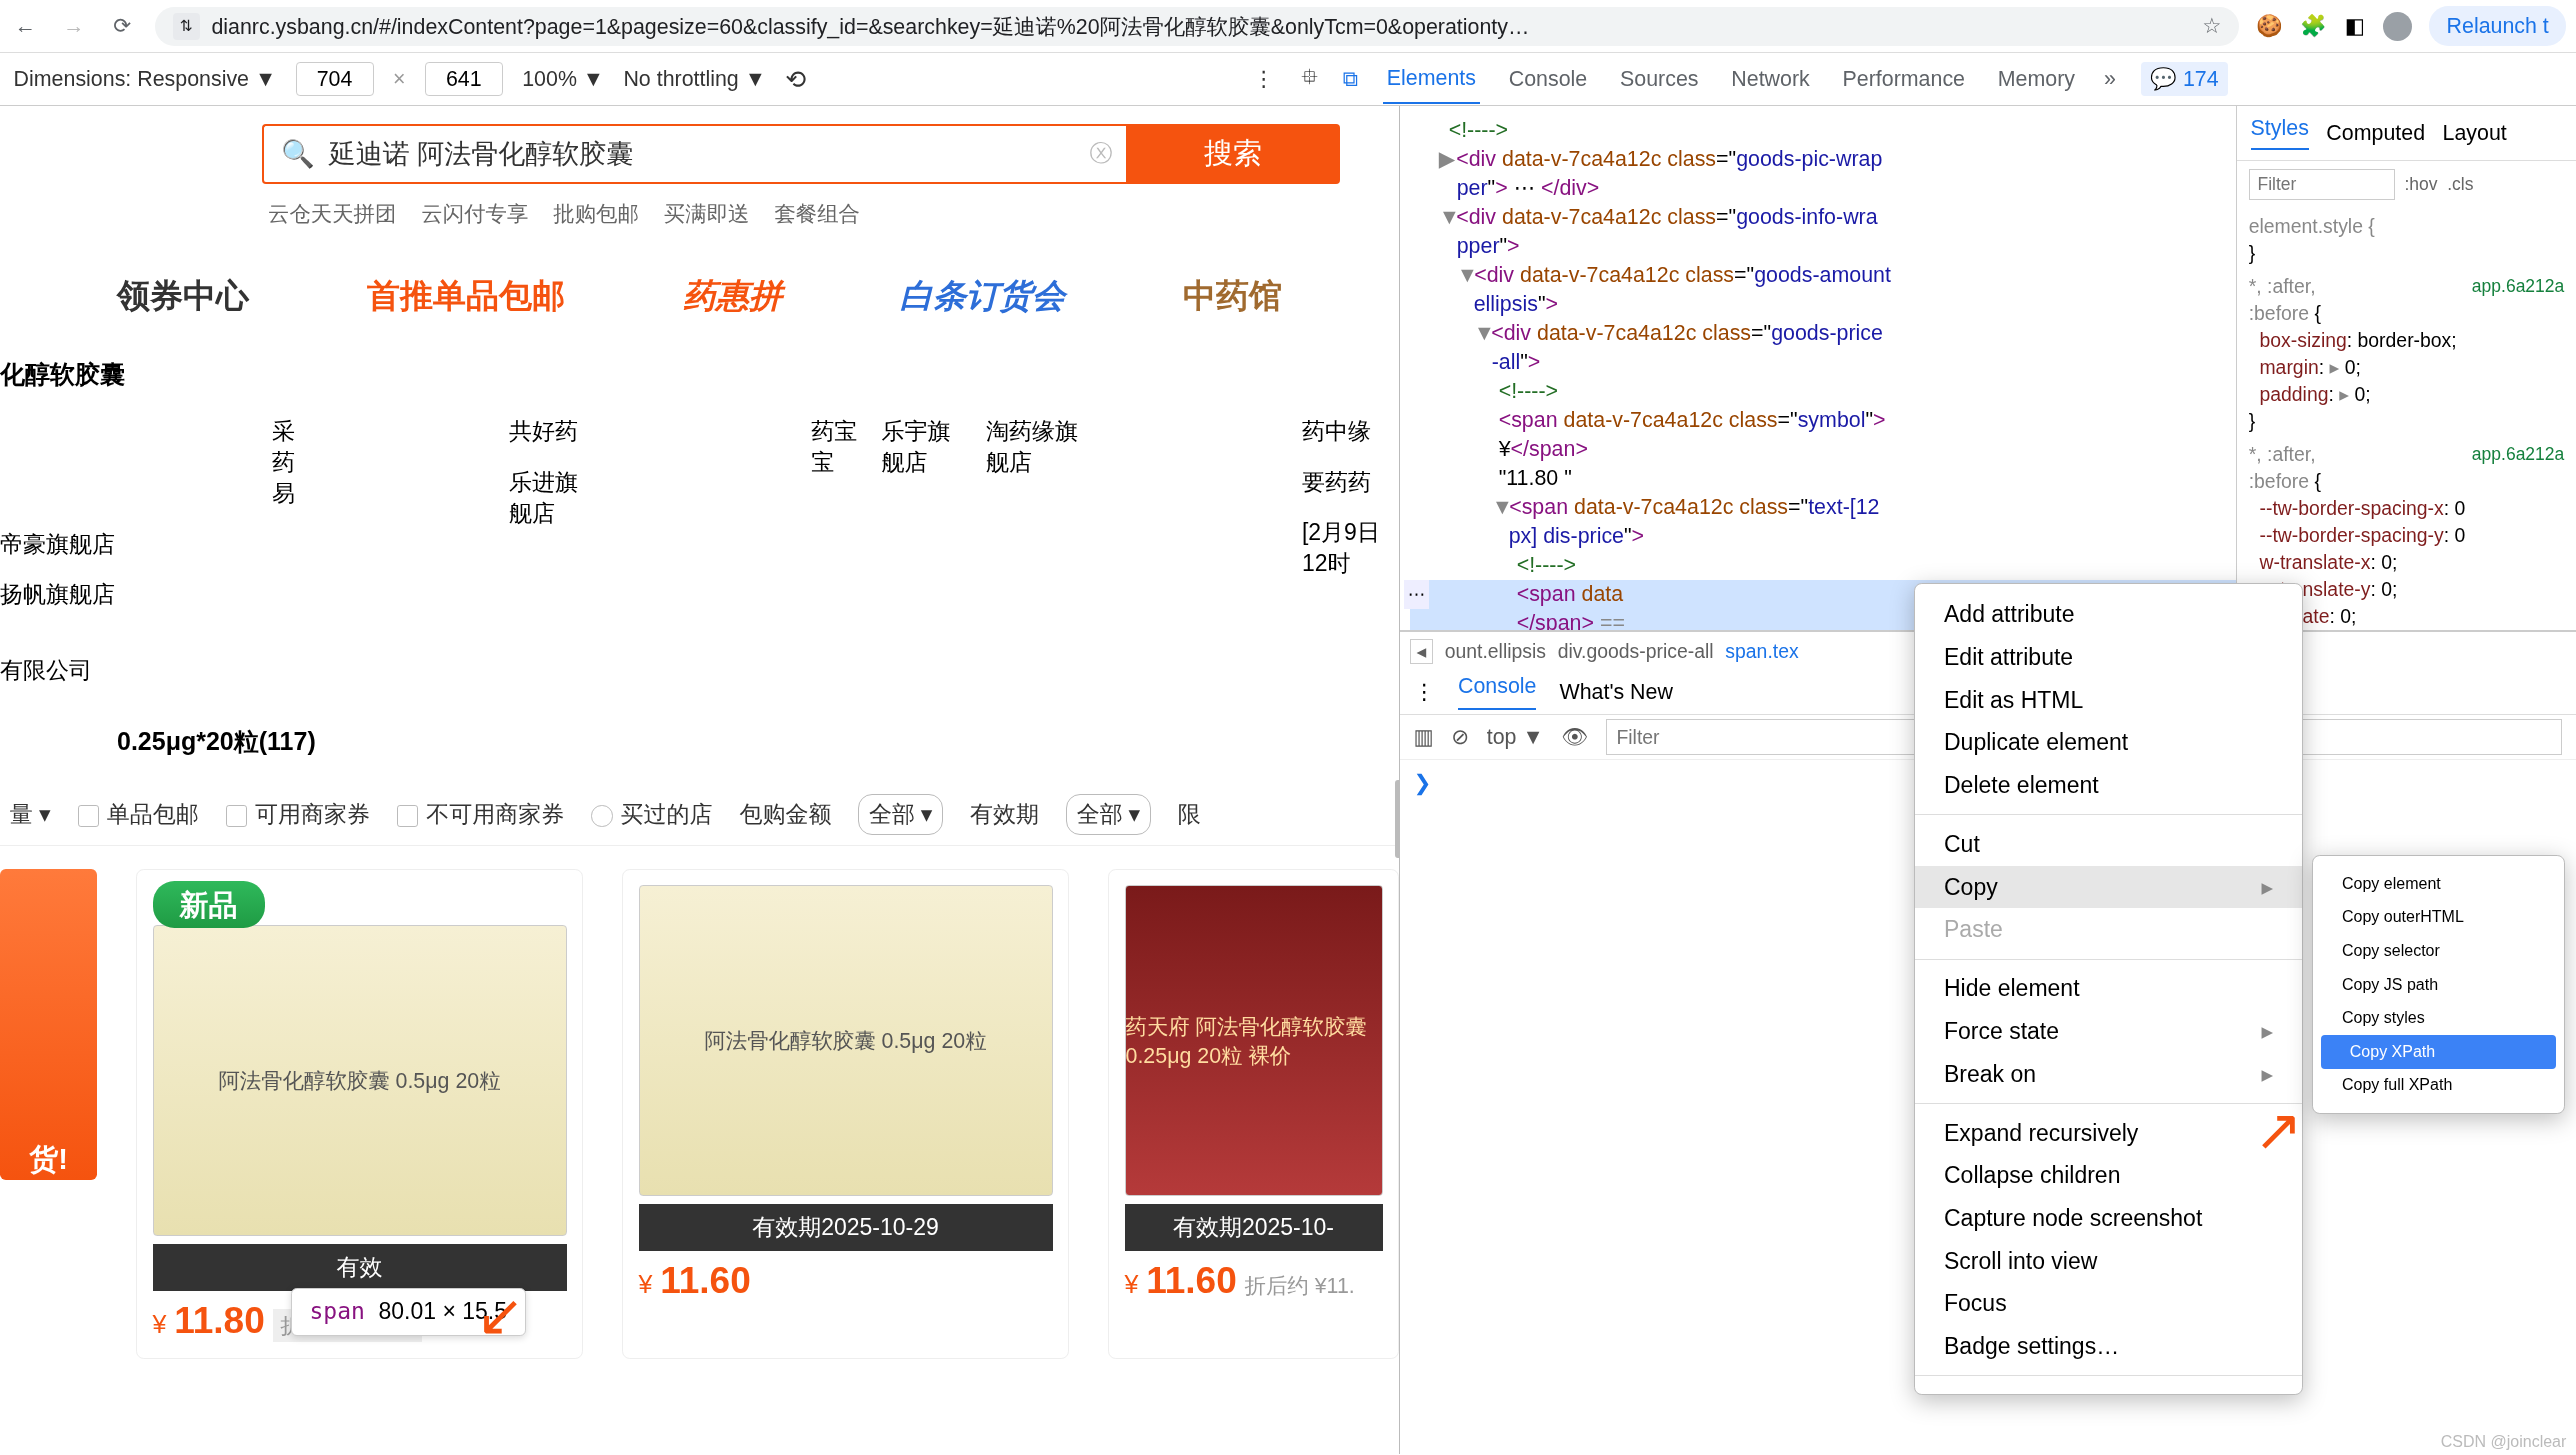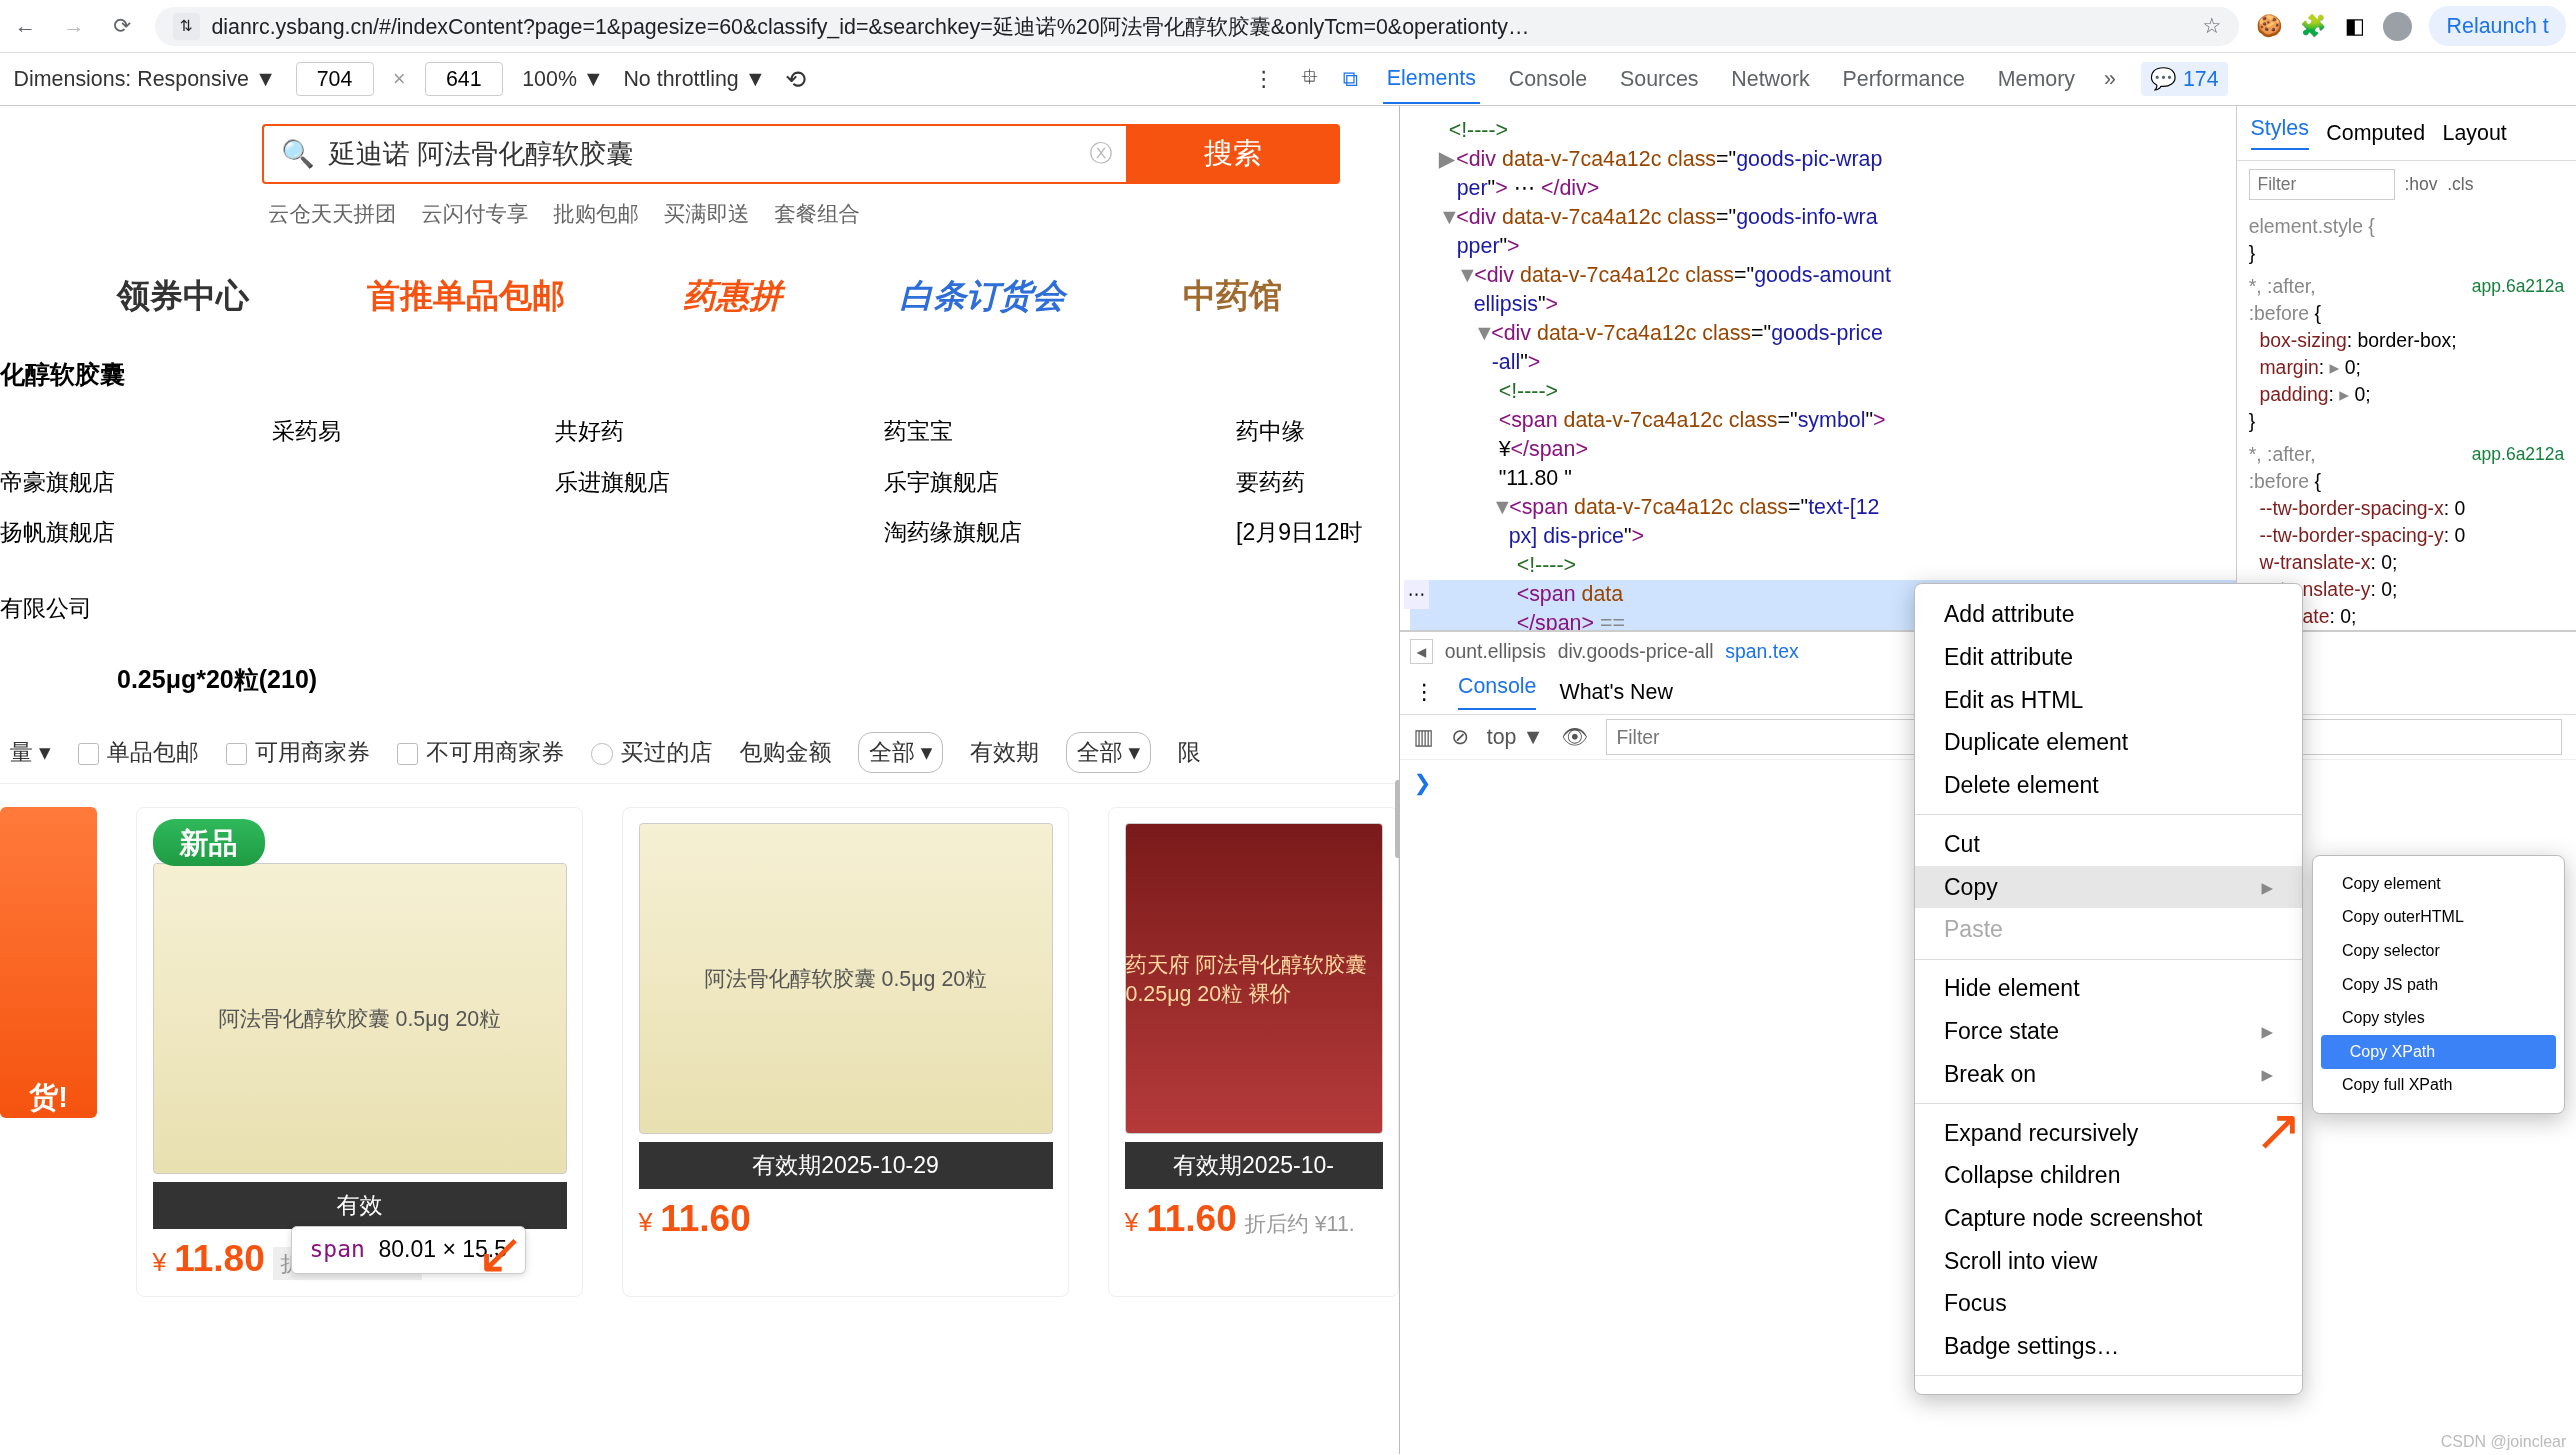--- a/index.html
+++ b/index.html
@@ -196,33 +196,33 @@
       <div style="display:flex; gap:214px; padding:7.8px 0 27px 0;">
         <div style="display:flex;flex-direction:column;gap:19.4px;font-size:23px">
           <span style="padding-left:272px">采药易</span>
           <span>帝豪旗舰店</span>
           <span>扬帆旗舰店</span>
         </div>
         <div style="display:flex;flex-direction:column;gap:19.4px;font-size:23px">
           <span style="margin-top:0">共好药</span>
           <span>乐进旗舰店</span>
         </div>
-        <div style="display:flex;flex-direction:column;gap:19.4px;font-size:23px">
+        <div style="display:flex;flex-direction:row;gap:19.4px;font-size:23px">
           <span>药宝宝</span>
           <span>乐宇旗舰店</span>
           <span>淘药缘旗舰店</span>
         </div>
         <div style="display:flex;flex-direction:column;gap:19.4px;font-size:23px">
           <span>药中缘</span>
           <span>要药药</span>
           <span>[2月9日12时</span>
         </div>
       </div>
       <div class="company-line">有限公司</div>
-      <div class="spec-line">0.25μg*20粒(210)</div>
+      <div class="spec-line">0.25μg*20粒(117)</div>
       <div class="filters-row">
         <span>量 ▾</span>
         <span><span class="chk"></span><span>单品包邮</span></span>
         <span><span class="chk"></span><span>可用商家券</span></span>
         <span><span class="chk"></span><span>不可用商家券</span></span>
         <span><span class="rdo"></span><span>买过的店</span></span>
         <span>包购金额</span>
         <span class="sel"><span>全部</span> ▾</span>
         <span>有效期</span>
         <span class="sel"><span>全部</span> ▾</span>

